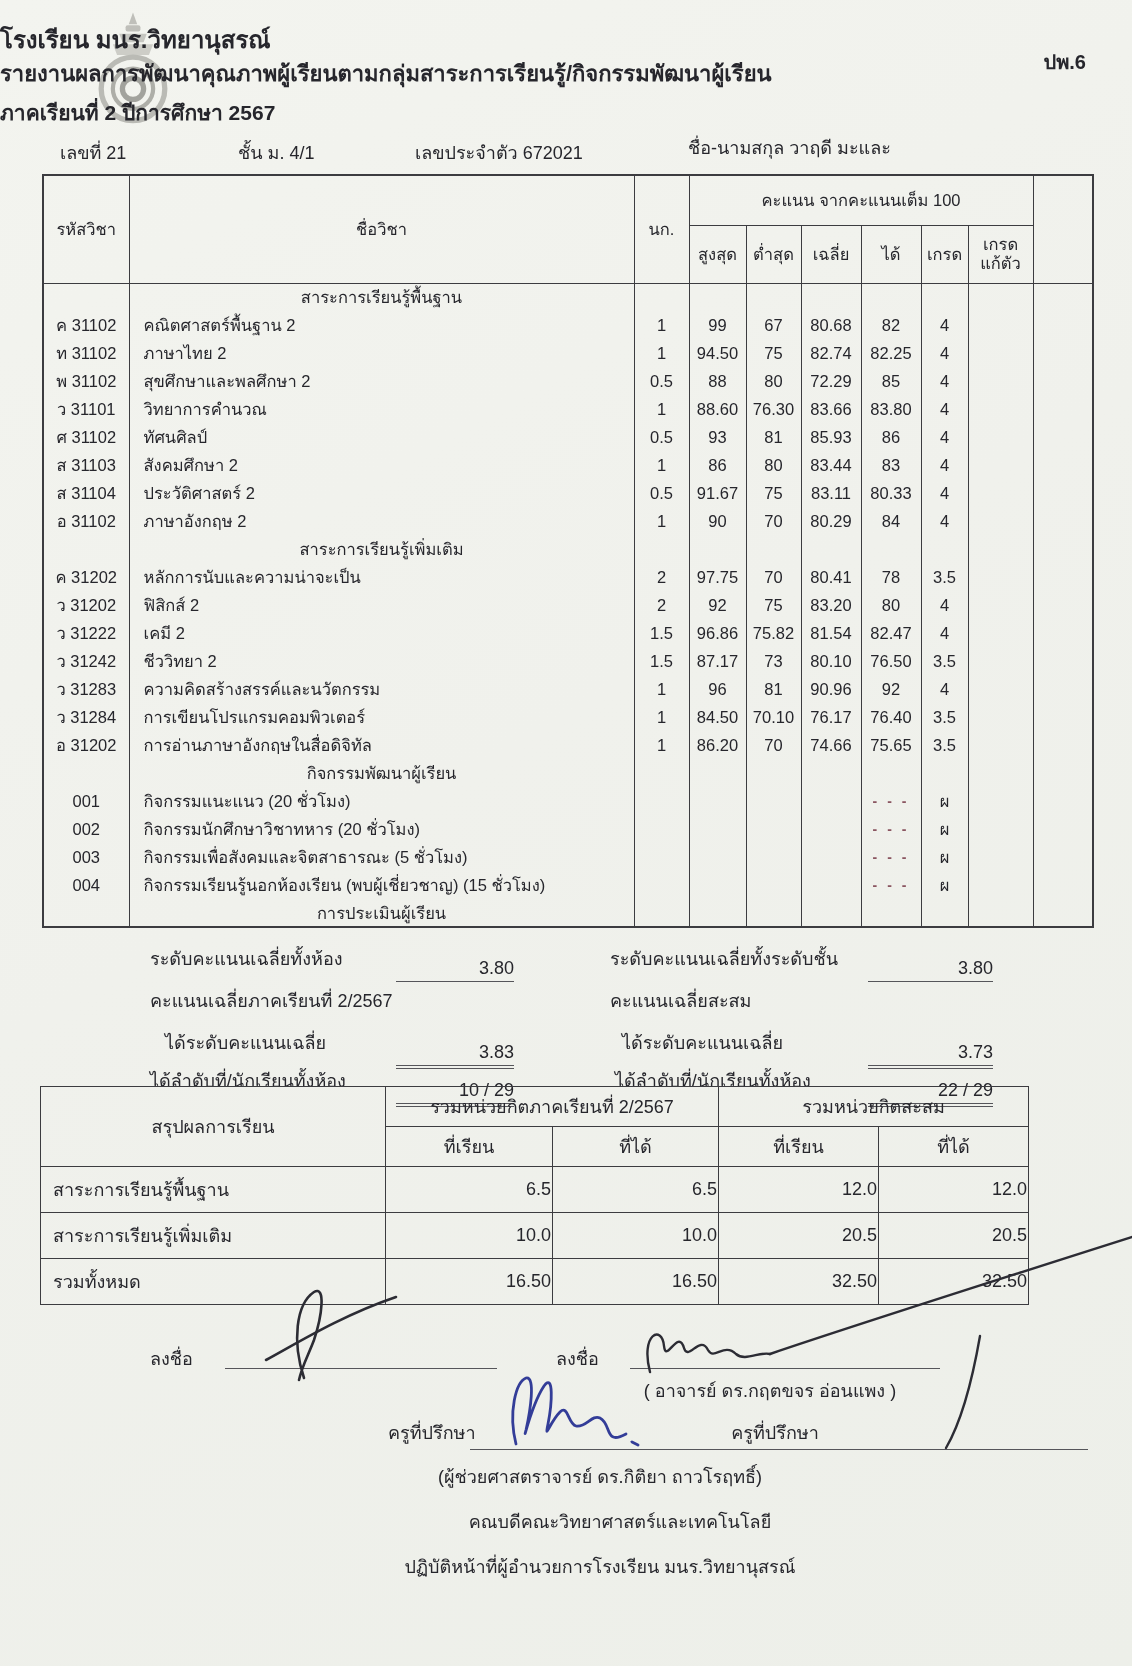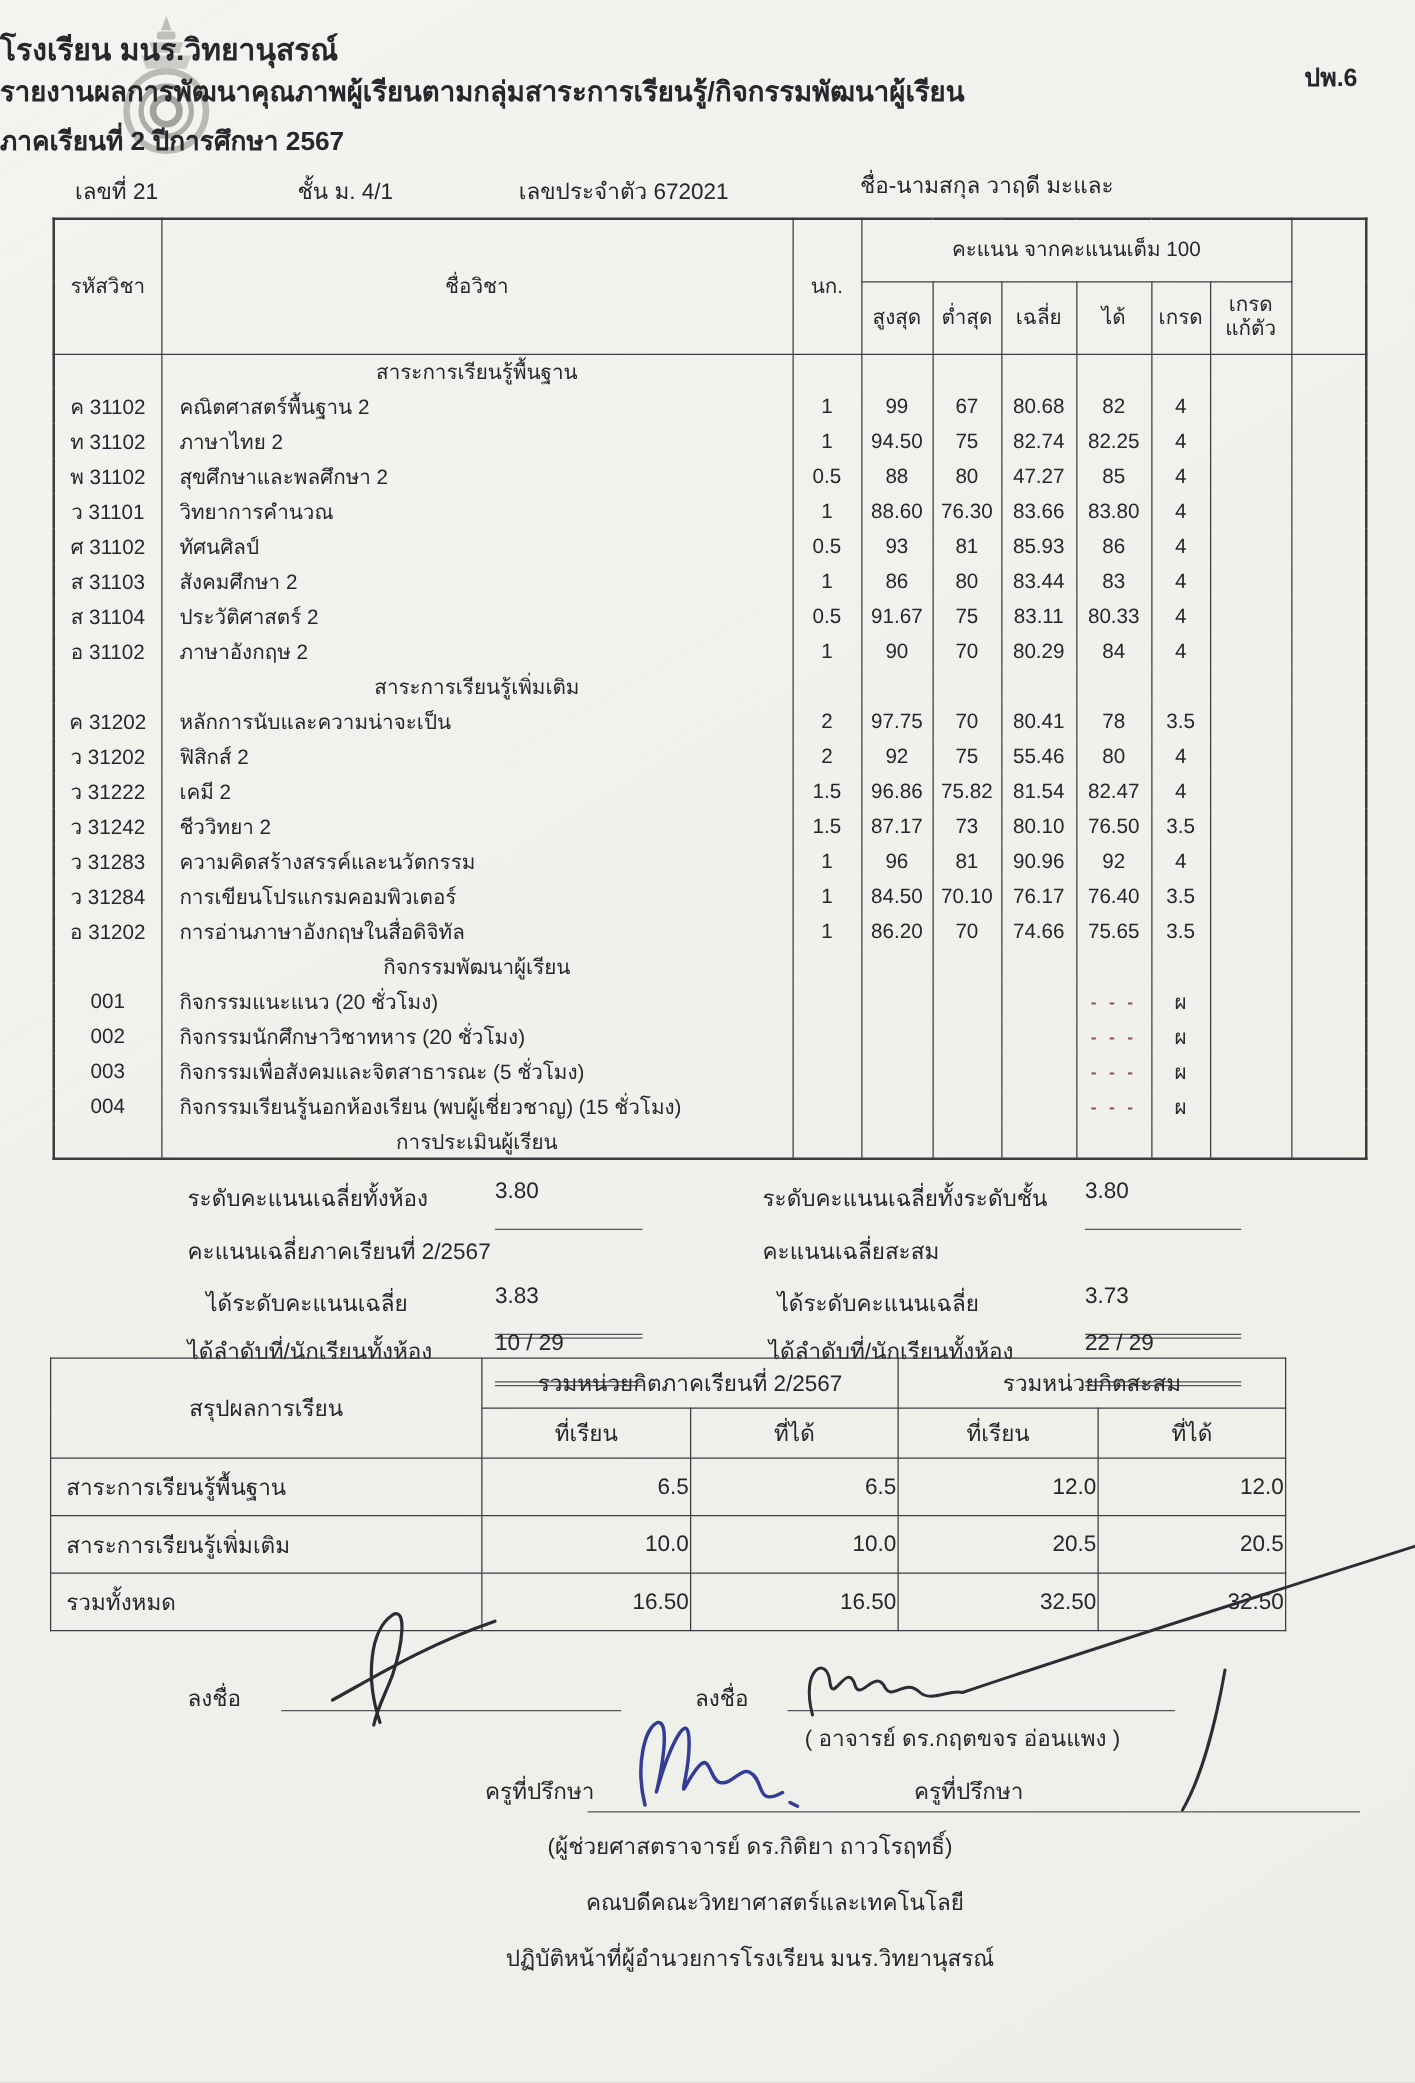--- a/index.html
+++ b/index.html
@@ -32,21 +32,21 @@
   .grades tbody td{border-left:1px solid #3c3c40;padding:0 3px;vertical-align:middle;}
   .grades tbody td:first-child{border-left:none;}
   .c-code{text-align:center;}
   .c-name{text-align:left;padding-left:14px !important;}
   .c-name.sec{text-align:center;padding-left:3px !important;font-weight:500;}
   .c-num{text-align:center;}
   .dash{color:#8a5560;letter-spacing:3px;font-weight:600;font-size:14px;}
   
   .summary{position:absolute;left:0;top:936px;width:100%;height:170px;font-size:18px;}
   .summary .lbl,.summary .val{position:absolute;white-space:nowrap;}
-  .val{text-align:left;padding-bottom:20px;}
+  .val{text-align:right;padding-bottom:2px;margin-top:16px;}
   .u-single{border-bottom:1.5px solid #55555a;}
   .u-double{border-bottom:4px double #55555a;}
   
   .credits{position:absolute;left:40px;top:1086px;width:988px;font-size:18px;border:1.5px solid #3c3c40;}
   .credits th{border:1px solid #3c3c40;font-weight:500;padding:2px;}
   .credits thead tr:first-child{height:40px;}
   .credits thead tr:last-child{height:40px;}
   .credits tbody tr{height:46px;}
   .credits tbody td{border:1px solid #3c3c40;text-align:right;}
   .credits tbody td:first-child{text-align:left;padding-left:12px;}
@@ -152,21 +152,21 @@
           <td class="c-num">4</td>
           <td class="c-num"></td>
           <td class="c-num"></td>
         </tr>
         <tr>
           <td class="c-code">พ 31102</td>
           <td class="c-name">สุขศึกษาและพลศึกษา 2</td>
           <td class="c-num">0.5</td>
           <td class="c-num">88</td>
           <td class="c-num">80</td>
-          <td class="c-num">47.27</td>
+          <td class="c-num">72.29</td>
           <td class="c-num">85</td>
           <td class="c-num">4</td>
           <td class="c-num"></td>
           <td class="c-num"></td>
         </tr>
         <tr>
           <td class="c-code">ว 31101</td>
           <td class="c-name">วิทยาการคำนวณ</td>
           <td class="c-num">1</td>
           <td class="c-num">88.60</td>
@@ -248,21 +248,21 @@
           <td class="c-num">3.5</td>
           <td class="c-num"></td>
           <td class="c-num"></td>
         </tr>
         <tr>
           <td class="c-code">ว 31202</td>
           <td class="c-name">ฟิสิกส์ 2</td>
           <td class="c-num">2</td>
           <td class="c-num">92</td>
           <td class="c-num">75</td>
-          <td class="c-num">55.46</td>
+          <td class="c-num">83.20</td>
           <td class="c-num">80</td>
           <td class="c-num">4</td>
           <td class="c-num"></td>
           <td class="c-num"></td>
         </tr>
         <tr>
           <td class="c-code">ว 31222</td>
           <td class="c-name">เคมี 2</td>
           <td class="c-num">1.5</td>
           <td class="c-num">96.86</td>

